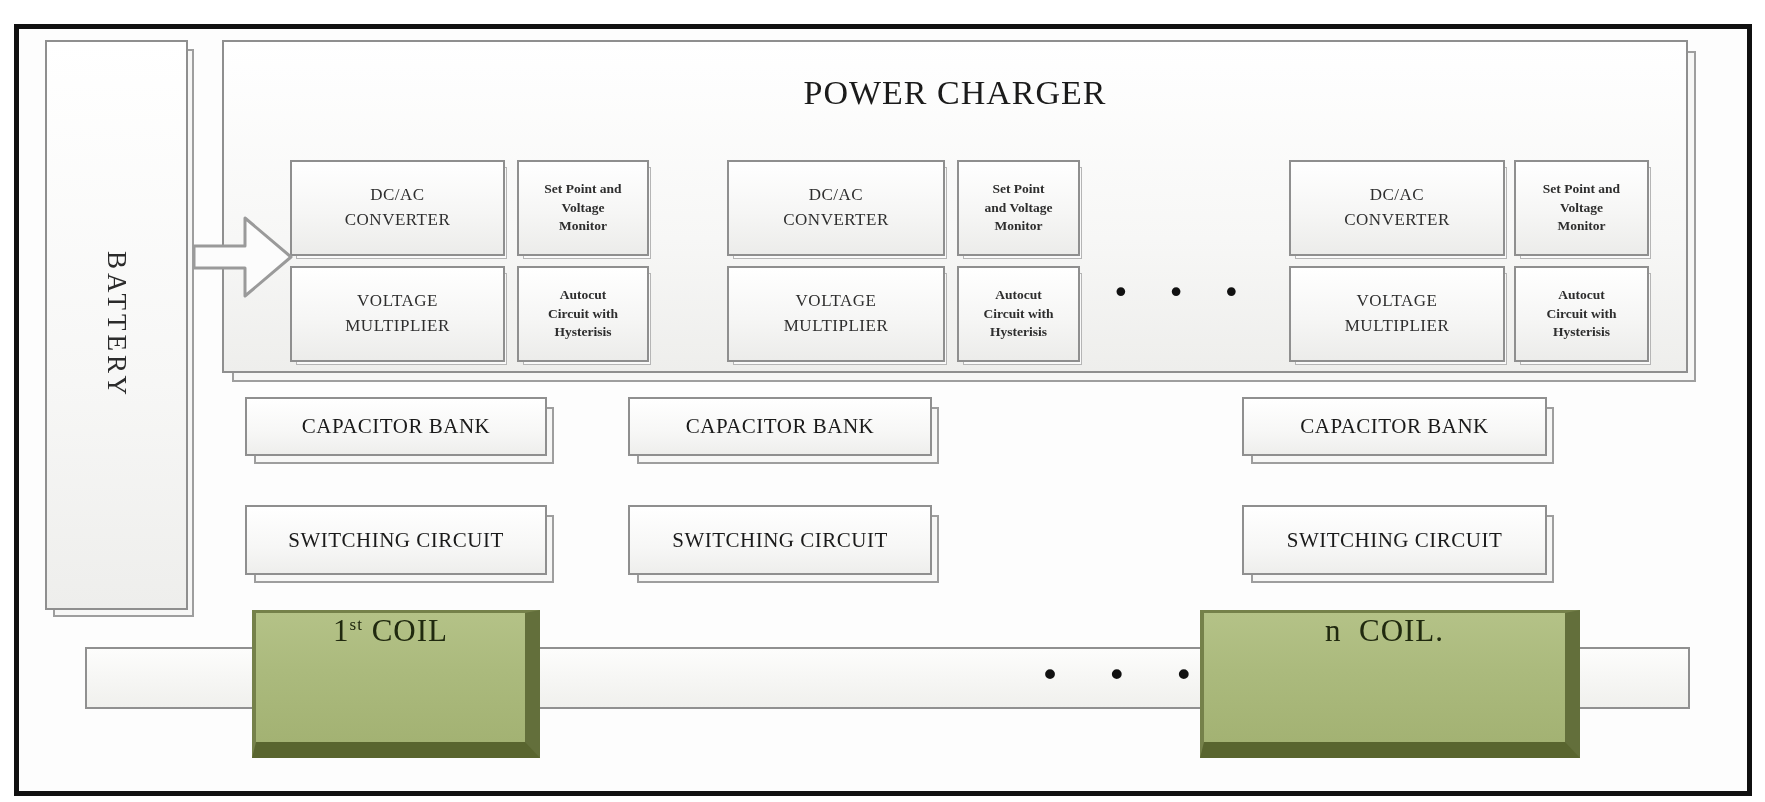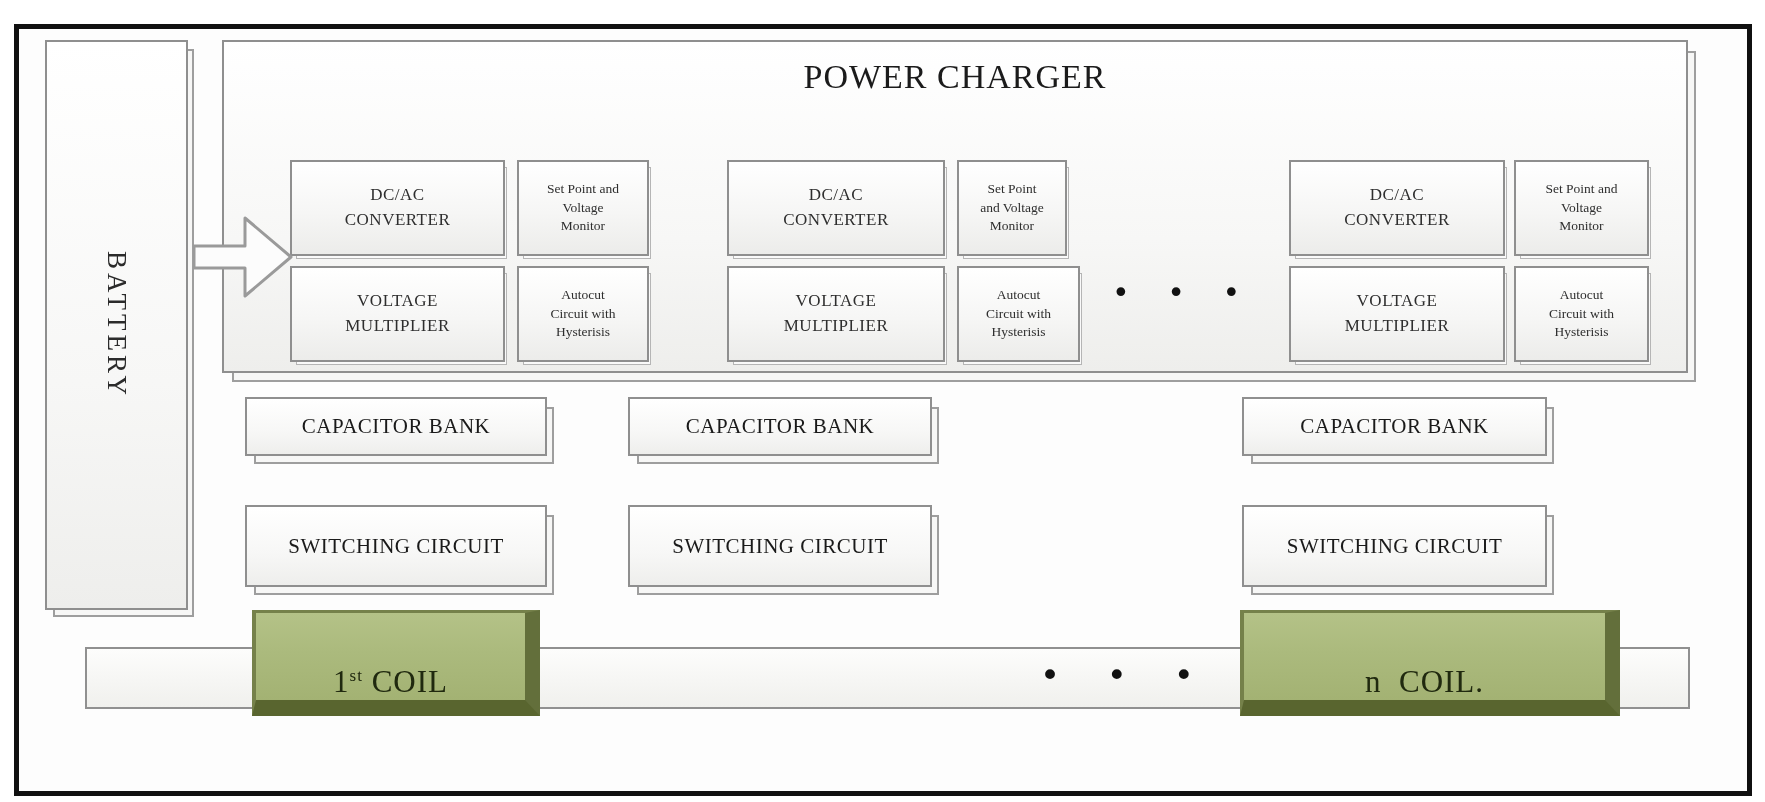--- a/index.html
+++ b/index.html
@@ -25,78 +25,78 @@
     z-index:2;
   }
   .battery{left:45px;top:40px;width:143px;height:570px;
     display:flex;align-items:center;justify-content:center;
     box-shadow:7px 8px 0 -3px #f7f7f6, 7px 8px 0 -1px #9e9e9e;}
   .vert-label{
     writing-mode:vertical-rl;
     font-size:27px;letter-spacing:4px;color:#2b2b2b;white-space:nowrap;
   }
   .charger{left:222px;top:40px;width:1466px;height:333px;}
-  .pc-title{padding-top:16px;text-align:center;font-size:34px;letter-spacing:1px;color:#1b1b1b;}
+  .pc-title{padding-top:32px;text-align:center;font-size:34px;letter-spacing:1px;color:#1b1b1b;}
   .cell{
     position:absolute;
     display:flex;align-items:center;justify-content:center;
     text-align:center;white-space:pre-line;
     background:linear-gradient(180deg,#ffffff 0%,#f6f6f5 55%,#ececea 100%);
     border:2px solid #8f8f8f;box-sizing:border-box;
     box-shadow:4px 5px 0 -3px #fafafa, 4px 5px 0 -2px #b5b5b5;
     color:#2e2e2e;
   }
   .wide{font-size:17px;letter-spacing:0.5px;line-height:1.45;}
-  .narrow{font-size:13.5px;line-height:1.4;}
+  .narrow{font-size:13.5px;line-height:1.4;font-weight:bold;}
   .c-g1conv{left:66px;top:118px;width:215px;height:96px;}
   .c-g1mon {left:293px;top:118px;width:132px;height:96px;}
   .c-g1mult{left:66px;top:224px;width:215px;height:96px;}
   .c-g1auto{left:293px;top:224px;width:132px;height:96px;}
   .c-g2conv{left:503px;top:118px;width:218px;height:96px;}
-  .c-g2mon {left:733px;top:118px;width:110px;height:96px;}
+  .c-g2mon {left:733px;top:118px;width:123px;height:96px;}
   .c-g2mult{left:503px;top:224px;width:218px;height:96px;}
   .c-g2auto{left:733px;top:224px;width:123px;height:96px;}
   .c-g3conv{left:1065px;top:118px;width:216px;height:96px;}
   .c-g3mon {left:1290px;top:118px;width:135px;height:96px;}
   .c-g3mult{left:1065px;top:224px;width:216px;height:96px;}
   .c-g3auto{left:1290px;top:224px;width:135px;height:96px;}
   .dots{
     position:absolute;z-index:3;color:#111;
     font-family:"DejaVu Sans",sans-serif;
     font-size:30px;letter-spacing:14px;line-height:1;
   }
   .pc-dots{left:888px;top:236px;}
   .coil-dots{left:1040px;top:658px;font-size:34px;letter-spacing:18px;}
   .bank{display:flex;align-items:center;justify-content:center;text-align:center;
     font-size:21px;letter-spacing:0.5px;color:#1a1a1a;
     box-shadow:8px 9px 0 -3px #f7f7f6, 8px 9px 0 -1px #9e9e9e;}
   .cb{top:397px;height:59px;}
-  .sw{top:505px;height:82px;}
+  .sw{top:505px;height:70px;}
   .col1{left:245px;width:302px;}
   .col2{left:628px;width:304px;}
   .col3{left:1242px;width:305px;}
   .rail{
     position:absolute;left:85px;top:647px;width:1605px;height:62px;
     background:linear-gradient(180deg,#fdfdfc,#f0f0ed);
     border:2px solid #909090;box-sizing:border-box;z-index:1;
   }
   .coil{
-    position:absolute;top:610px;height:106px;z-index:2;
+    position:absolute;top:610px;height:148px;z-index:2;
     background:linear-gradient(180deg,#b4c287 0%,#abba7d 45%,#a3b273 100%);
     border-top:3px solid #75814a;
     border-left:4px solid #75814a;
     border-right:15px solid #636f3b;
     border-bottom:16px solid #59652f;
     box-sizing:border-box;
-    display:flex;align-items:flex-end;justify-content:center;
+    display:flex;align-items:flex-start;justify-content:center;
     color:#20290f;
   }
   .c1{left:252px;width:288px;}
   .c2{left:680px;width:306px;}
-  .c3{left:1240px;width:380px;}
+  .c3{left:1200px;width:380px;}
   .coil-label{font-size:31px;letter-spacing:1px;white-space:pre;}
   .coil-label sup{font-size:0.55em;line-height:0;}
   .arrow{position:absolute;left:193px;top:212px;z-index:4;}
 </style>
 </head>
 <body>
 
 <div class="canvas">
 
   <div class="frame"></div>

